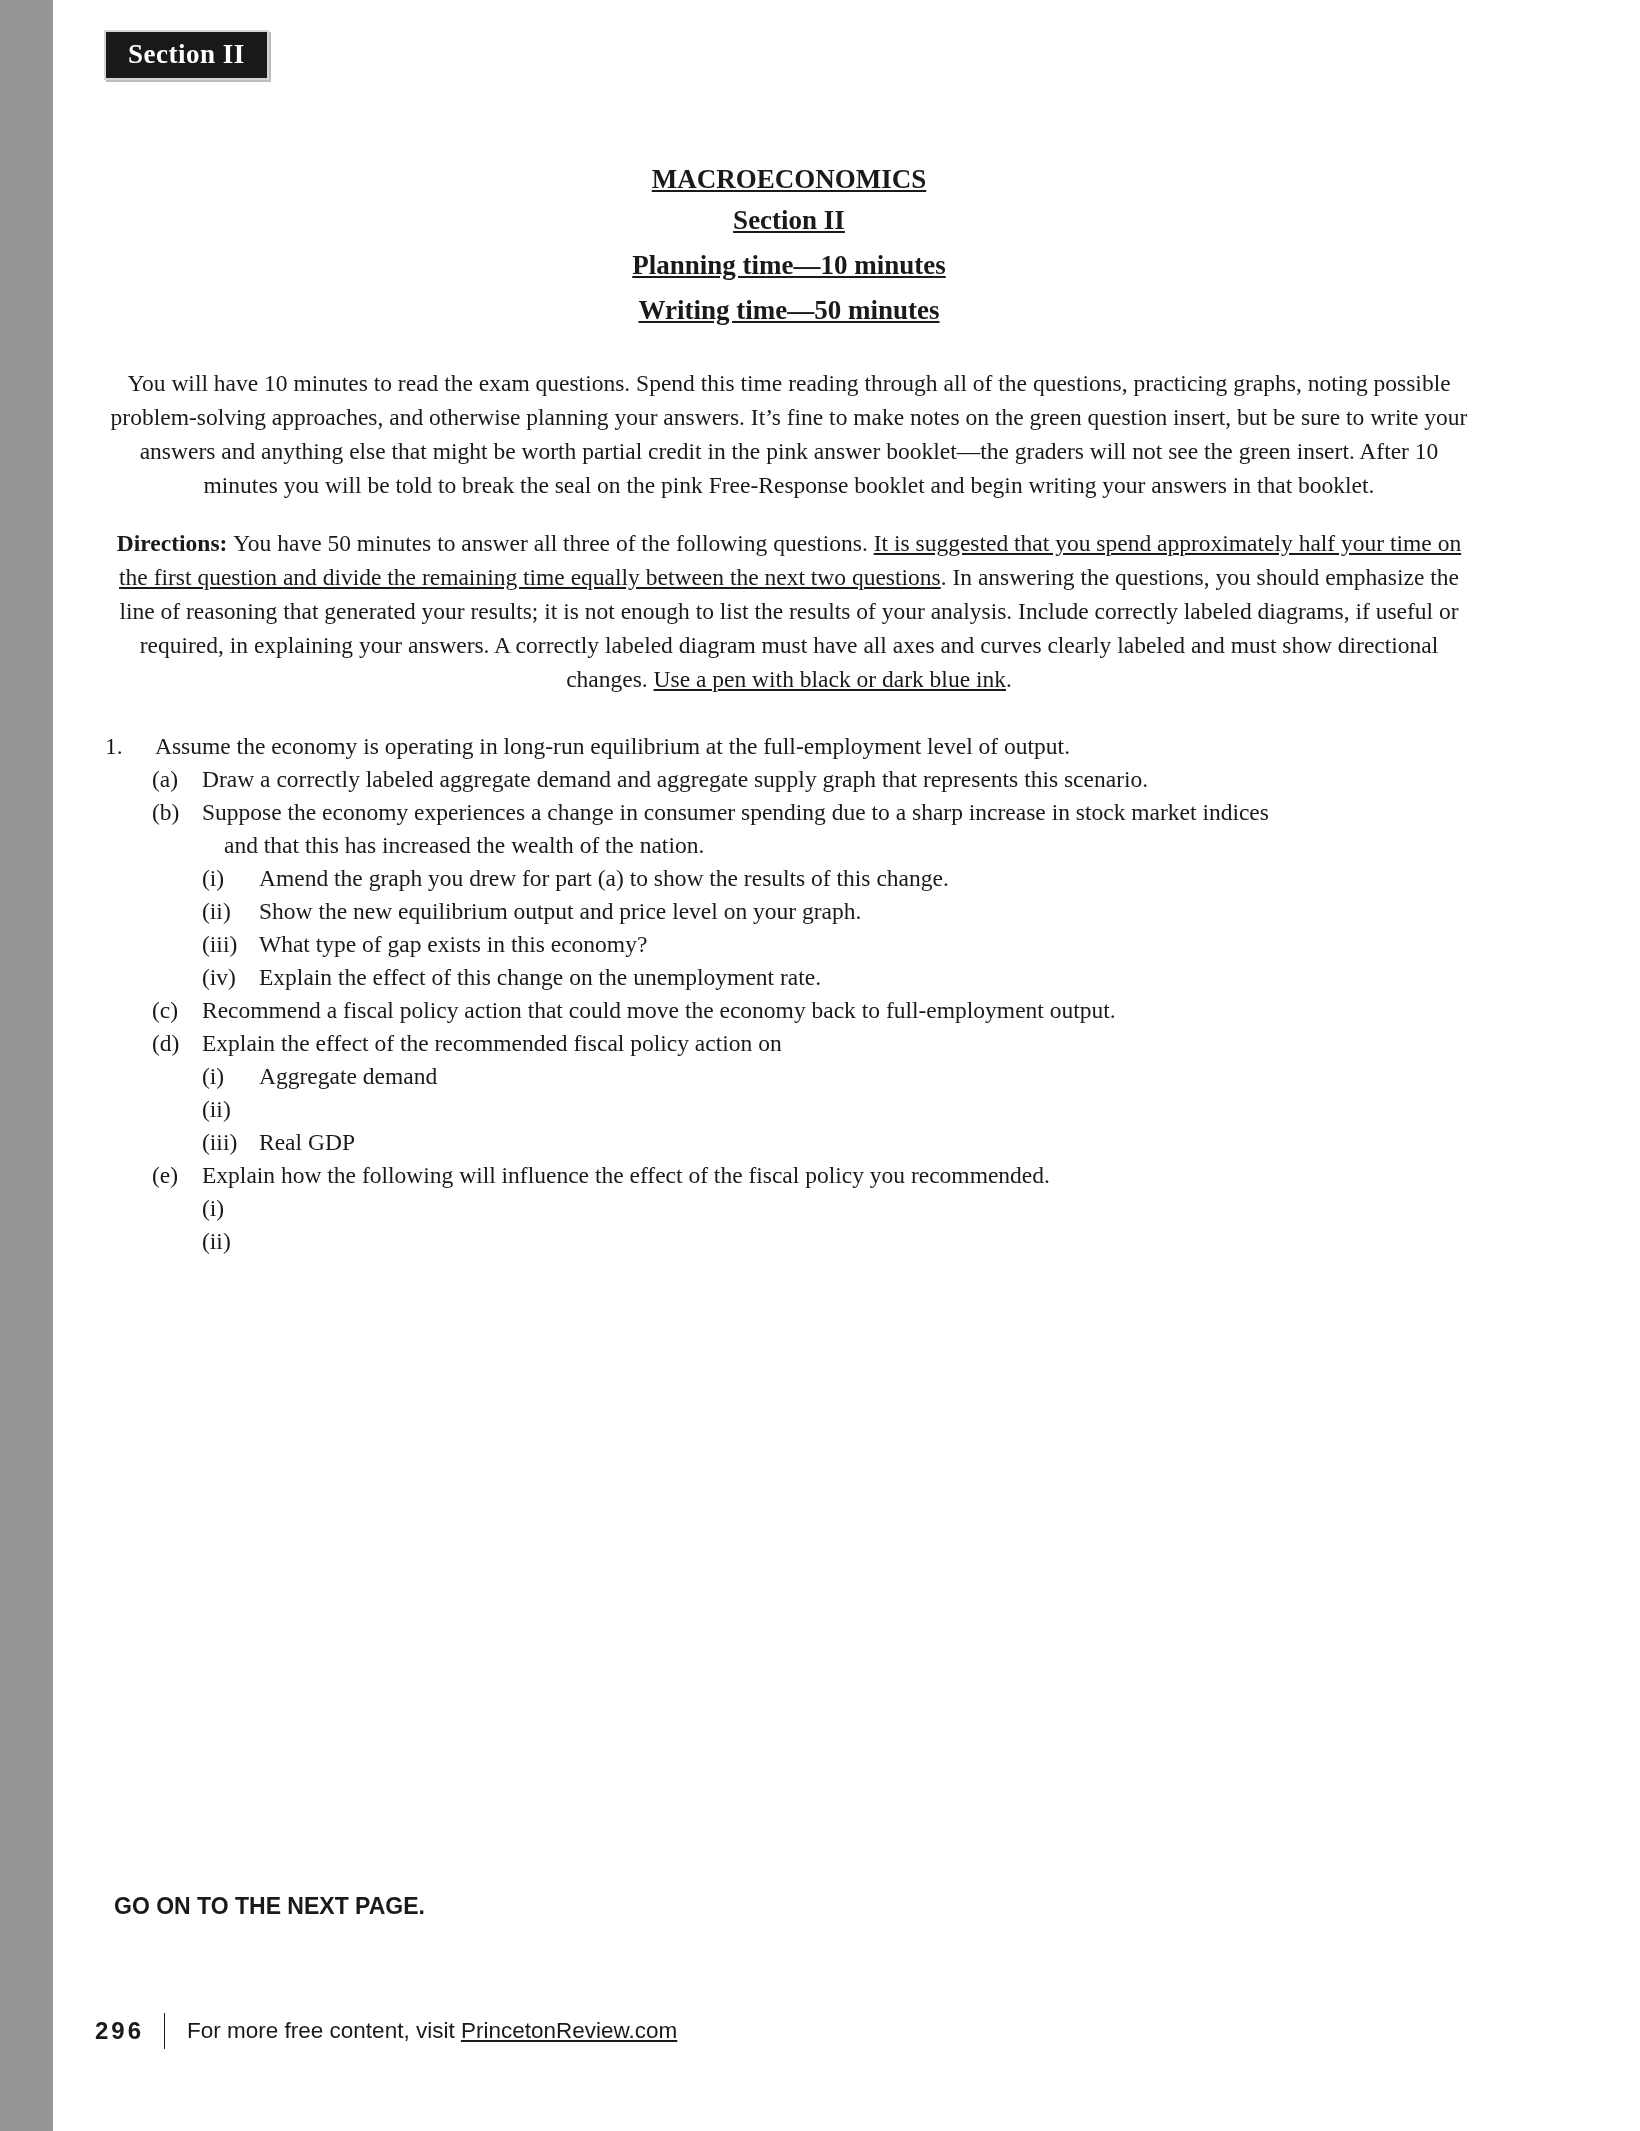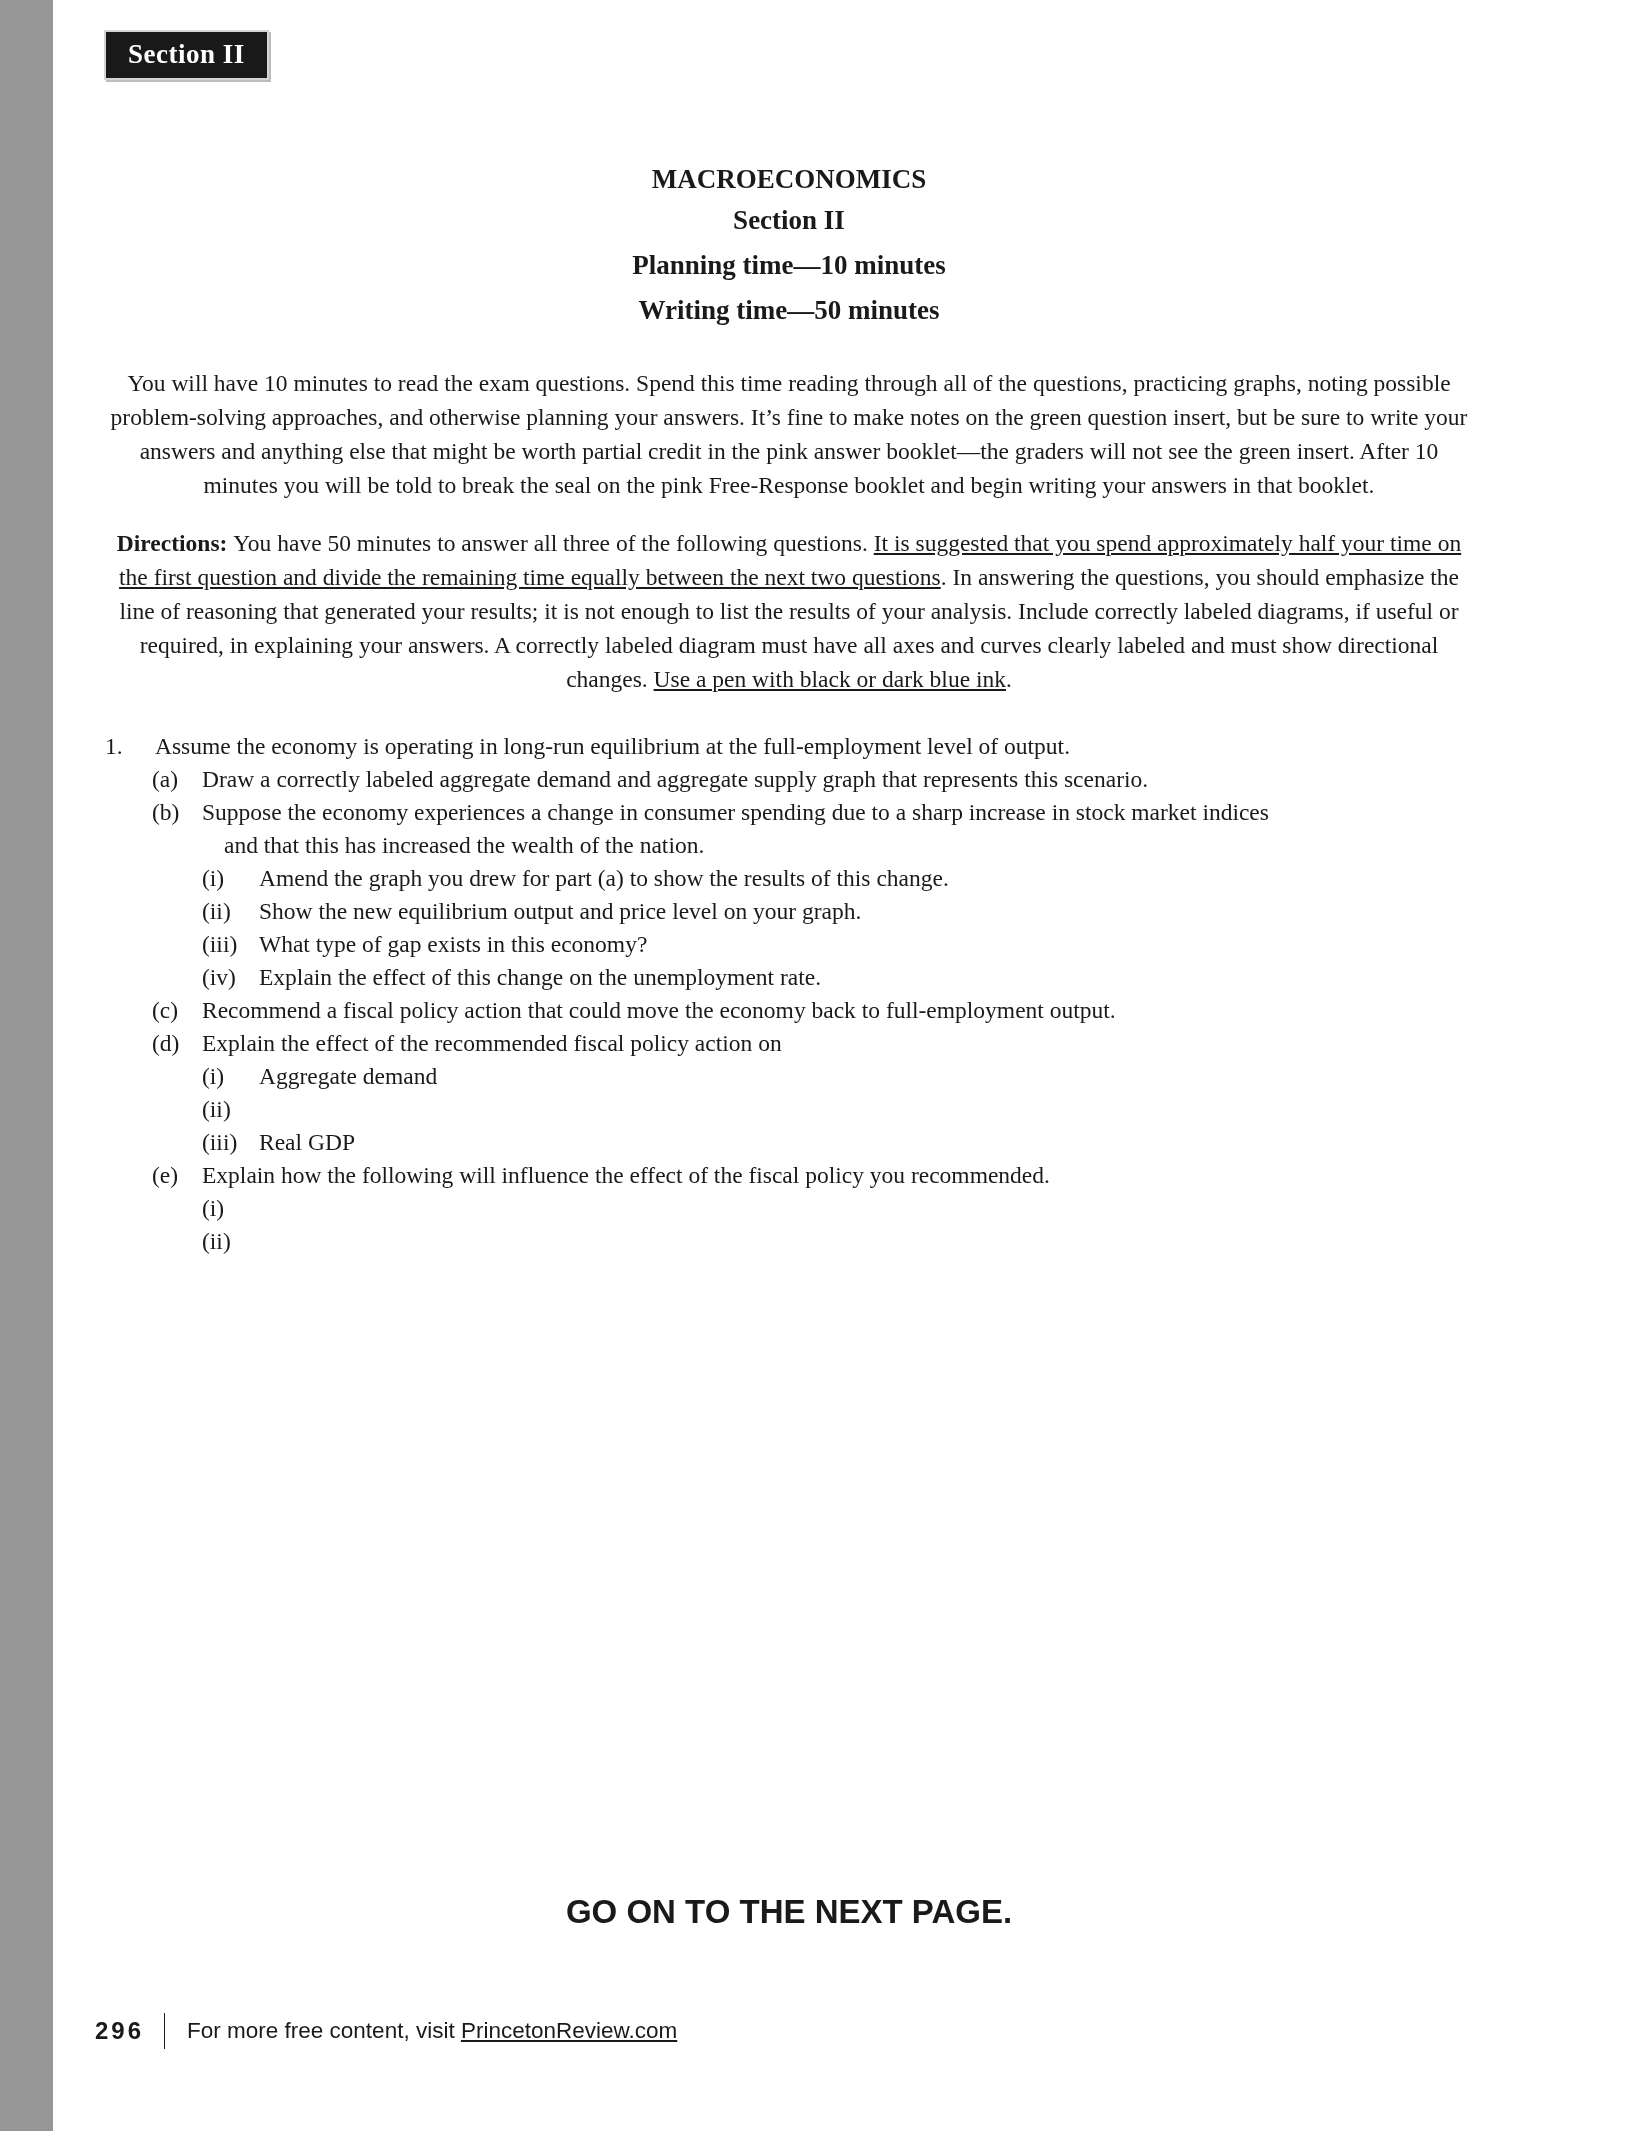--- a/index.html
+++ b/index.html
@@ -30,20 +30,21 @@
     padding: 9px 22px 10px 22px;
     letter-spacing: 0.5px;
   }
   .content {
     position: absolute; left: 100px; top: 0;
     width: 1378px;
   }
   .headings {
     margin-top: 163px;
     text-align: center;
+    text-decoration: underline;
   }
   .h-title { font-size: 27px; font-weight: bold; line-height: 32px; }
   .h-section { font-size: 27px; font-weight: bold; line-height: 32px; margin-top: 9px; }
   .h-time { font-size: 27px; font-weight: bold; line-height: 32px; margin-top: 13px; }
   .para {
     font-size: 23.5px;
     line-height: 34px;
     text-align: center;
   }
   .intro { margin-top: 40px; }
@@ -55,26 +56,26 @@
   .q-row .lbl { flex: 0 0 auto; }
   .q-stem { padding-left: 5px; }
   .q-stem .lbl { width: 50px; }
   .q-part { padding-left: 52px; }
   .q-part .lbl { width: 50px; }
   .q-sub  { padding-left: 102px; }
   .q-sub .lbl { width: 57px; }
   .q-cont { padding-left: 124px; }
   .q-row .txt { flex: 1 1 auto; }
   .go-on {
-    position: absolute; left: 100px; top: 1893px;
+    position: absolute; left: 114px; top: 1893px;
     width: 1378px;
-    text-align: center;
+    text-align: left;
     font-family: "Liberation Sans", sans-serif;
     font-weight: bold;
-    font-size: 33px;
+    font-size: 23px;
   }
   .footer {
     position: absolute; left: 95px; top: 2013px;
     display: flex;
     align-items: center;
     font-family: "Liberation Sans", sans-serif;
     font-size: 22.5px;
   }
   .footer .page-num {
     font-weight: bold;

